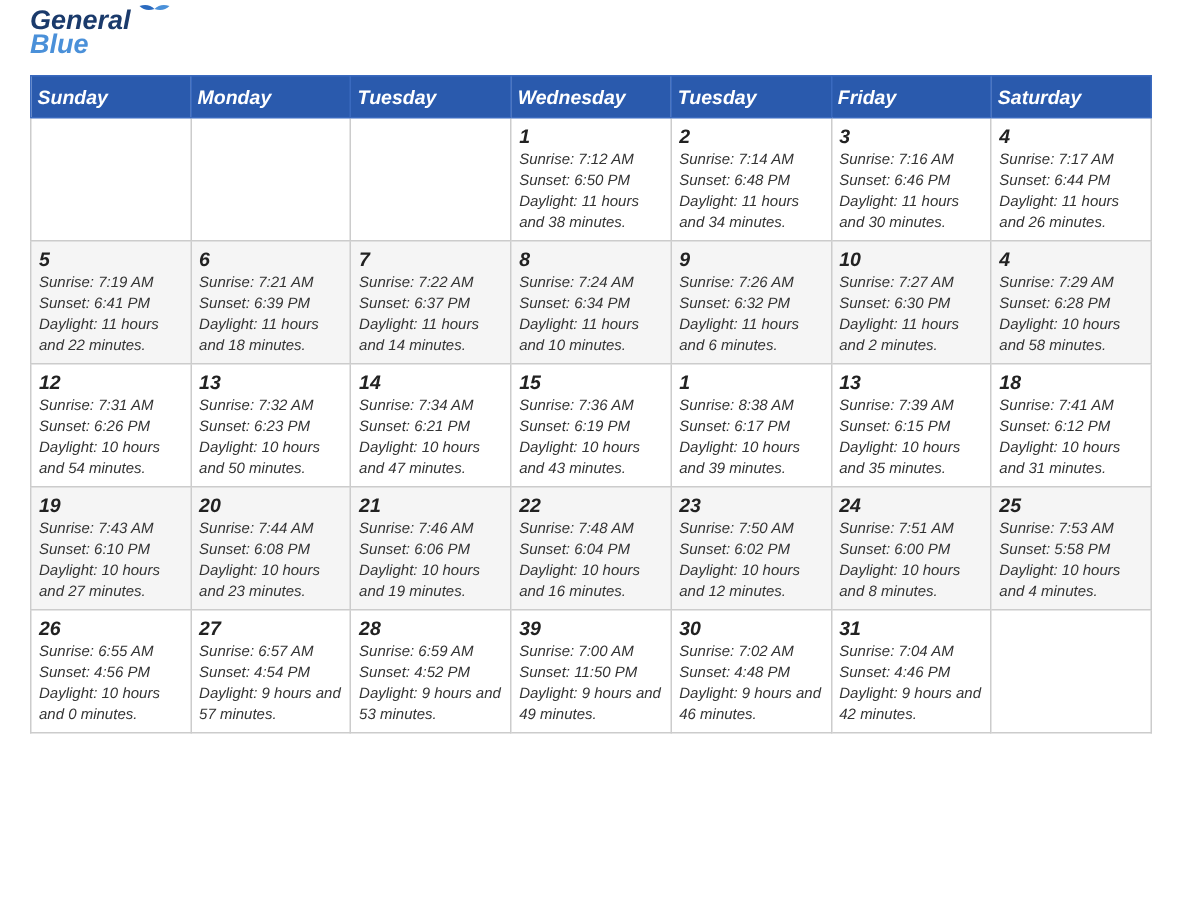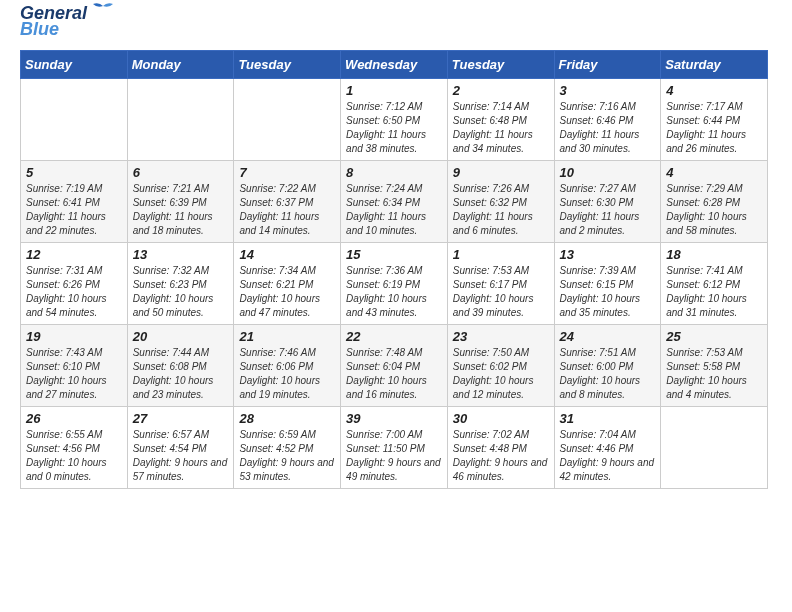--- a/index.html
+++ b/index.html
@@ -218,21 +218,21 @@
 Daylight: 10 hours and 47 minutes.</div>
           </td>
           <td>
             <span class="day-number">15</span>
             <div class="day-info">Sunrise: 7:36 AM
 Sunset: 6:19 PM
 Daylight: 10 hours and 43 minutes.</div>
           </td>
           <td>
             <span class="day-number">1</span>
-            <div class="day-info">Sunrise: 7:53 AM
+            <div class="day-info">Sunrise: 8:38 AM
 Sunset: 6:17 PM
 Daylight: 10 hours and 39 minutes.</div>
           </td>
           <td>
             <span class="day-number">13</span>
             <div class="day-info">Sunrise: 7:39 AM
 Sunset: 6:15 PM
 Daylight: 10 hours and 35 minutes.</div>
           </td>
           <td>

